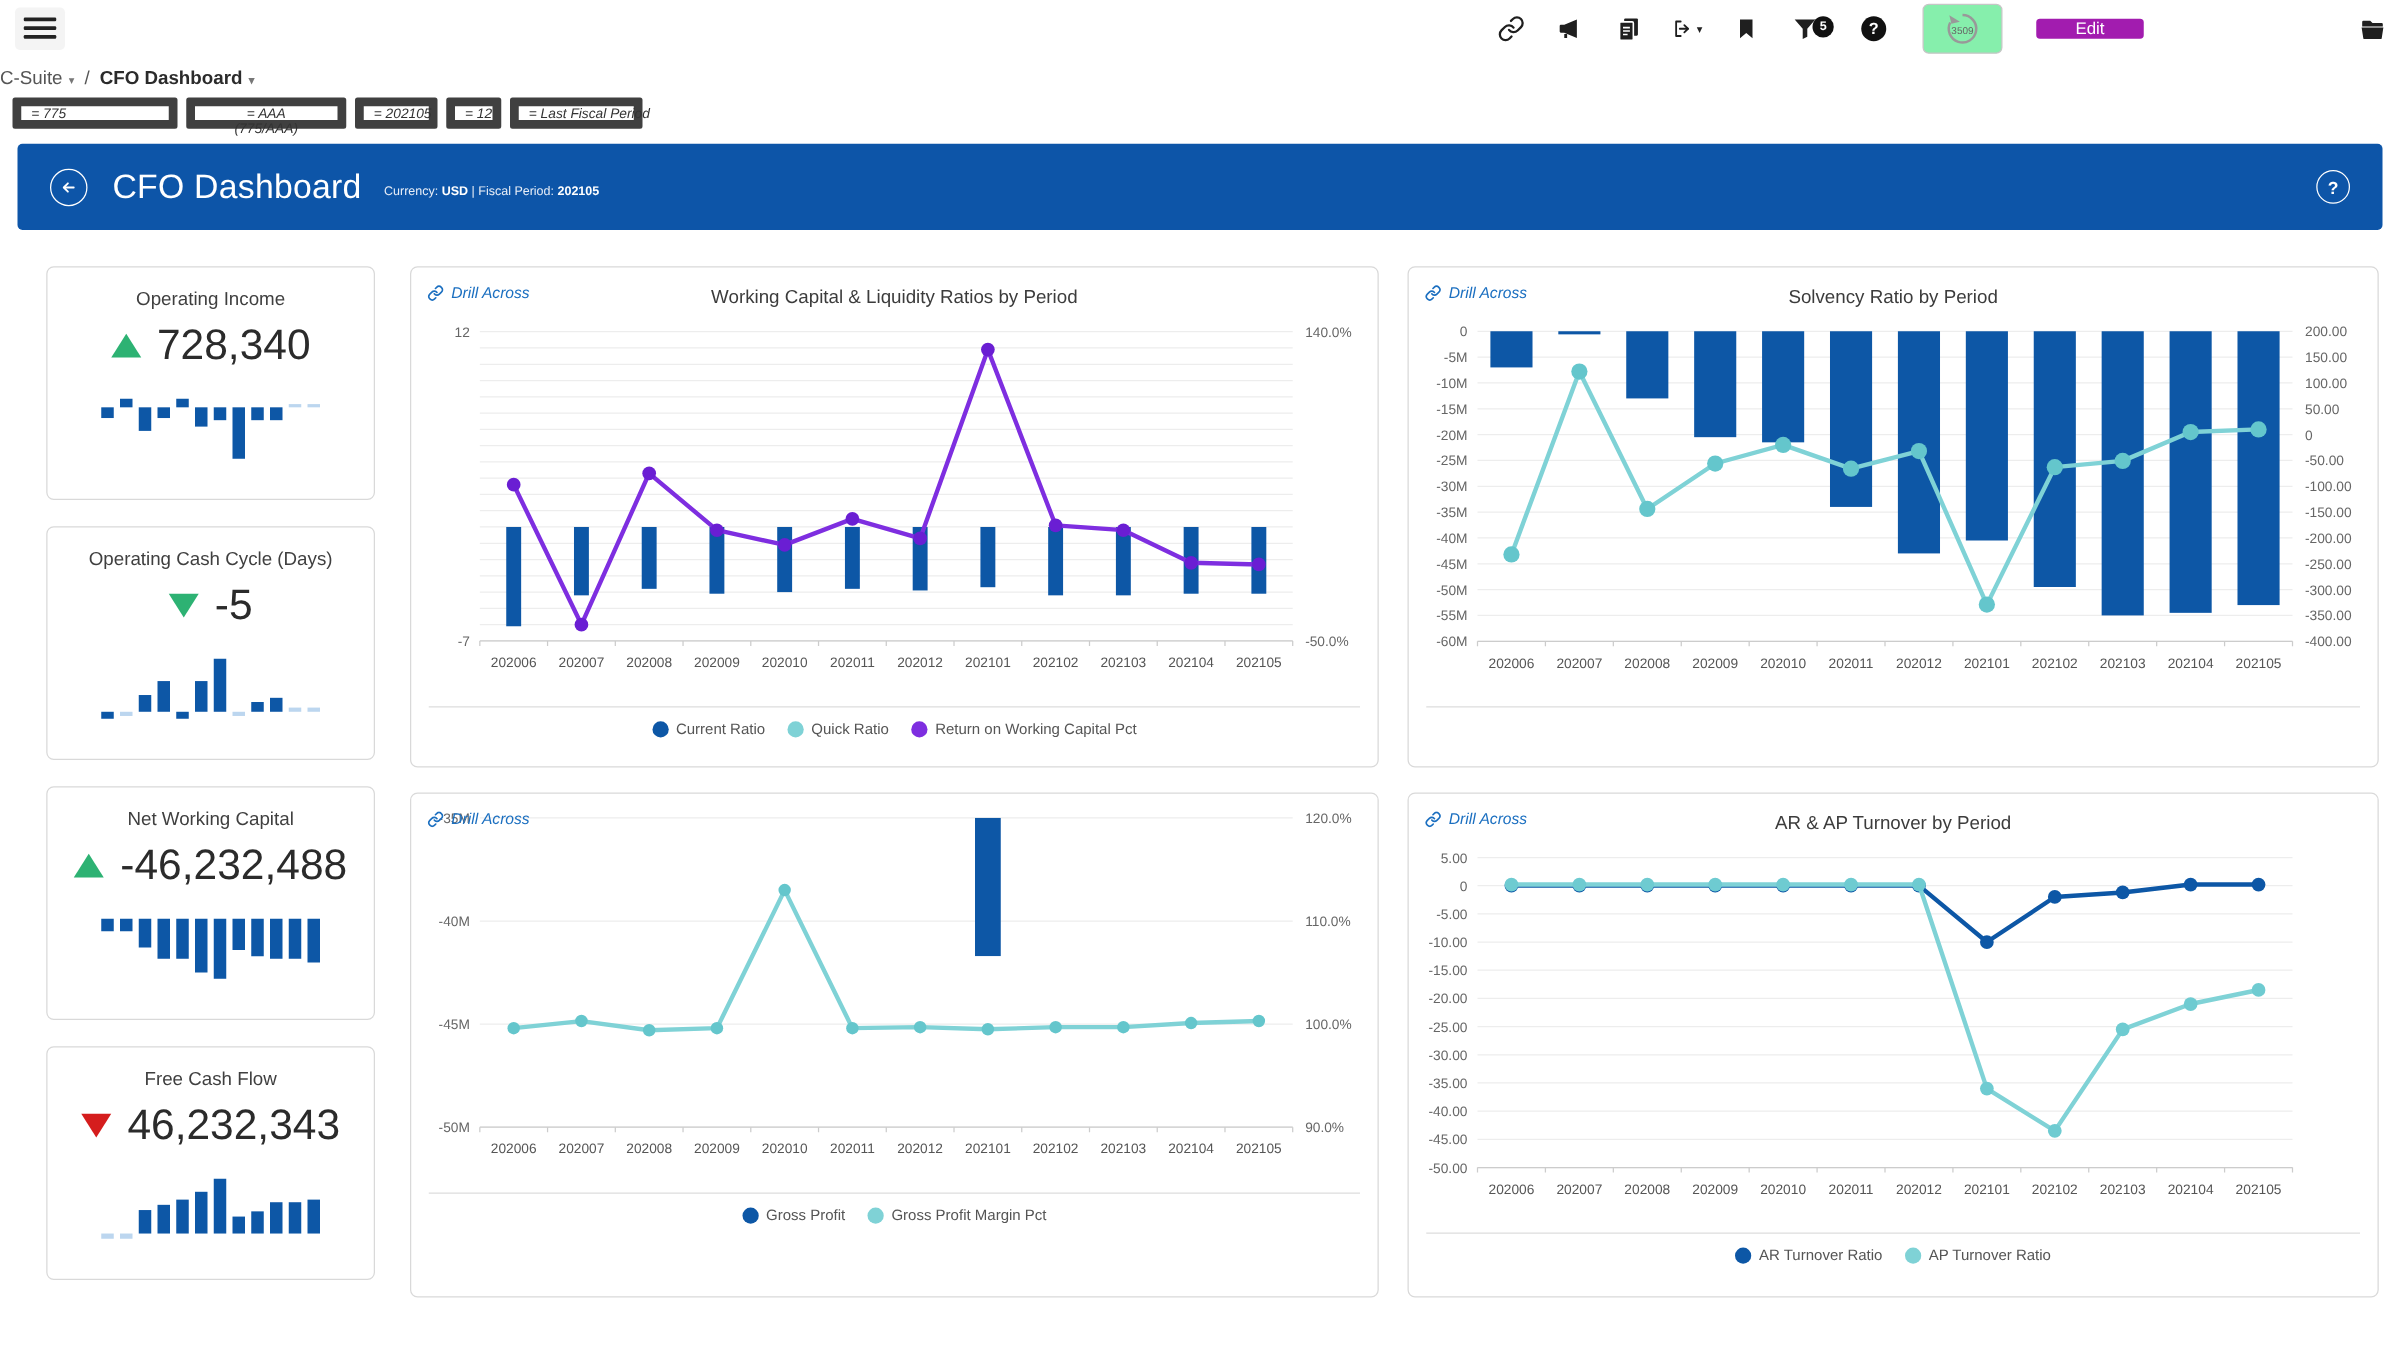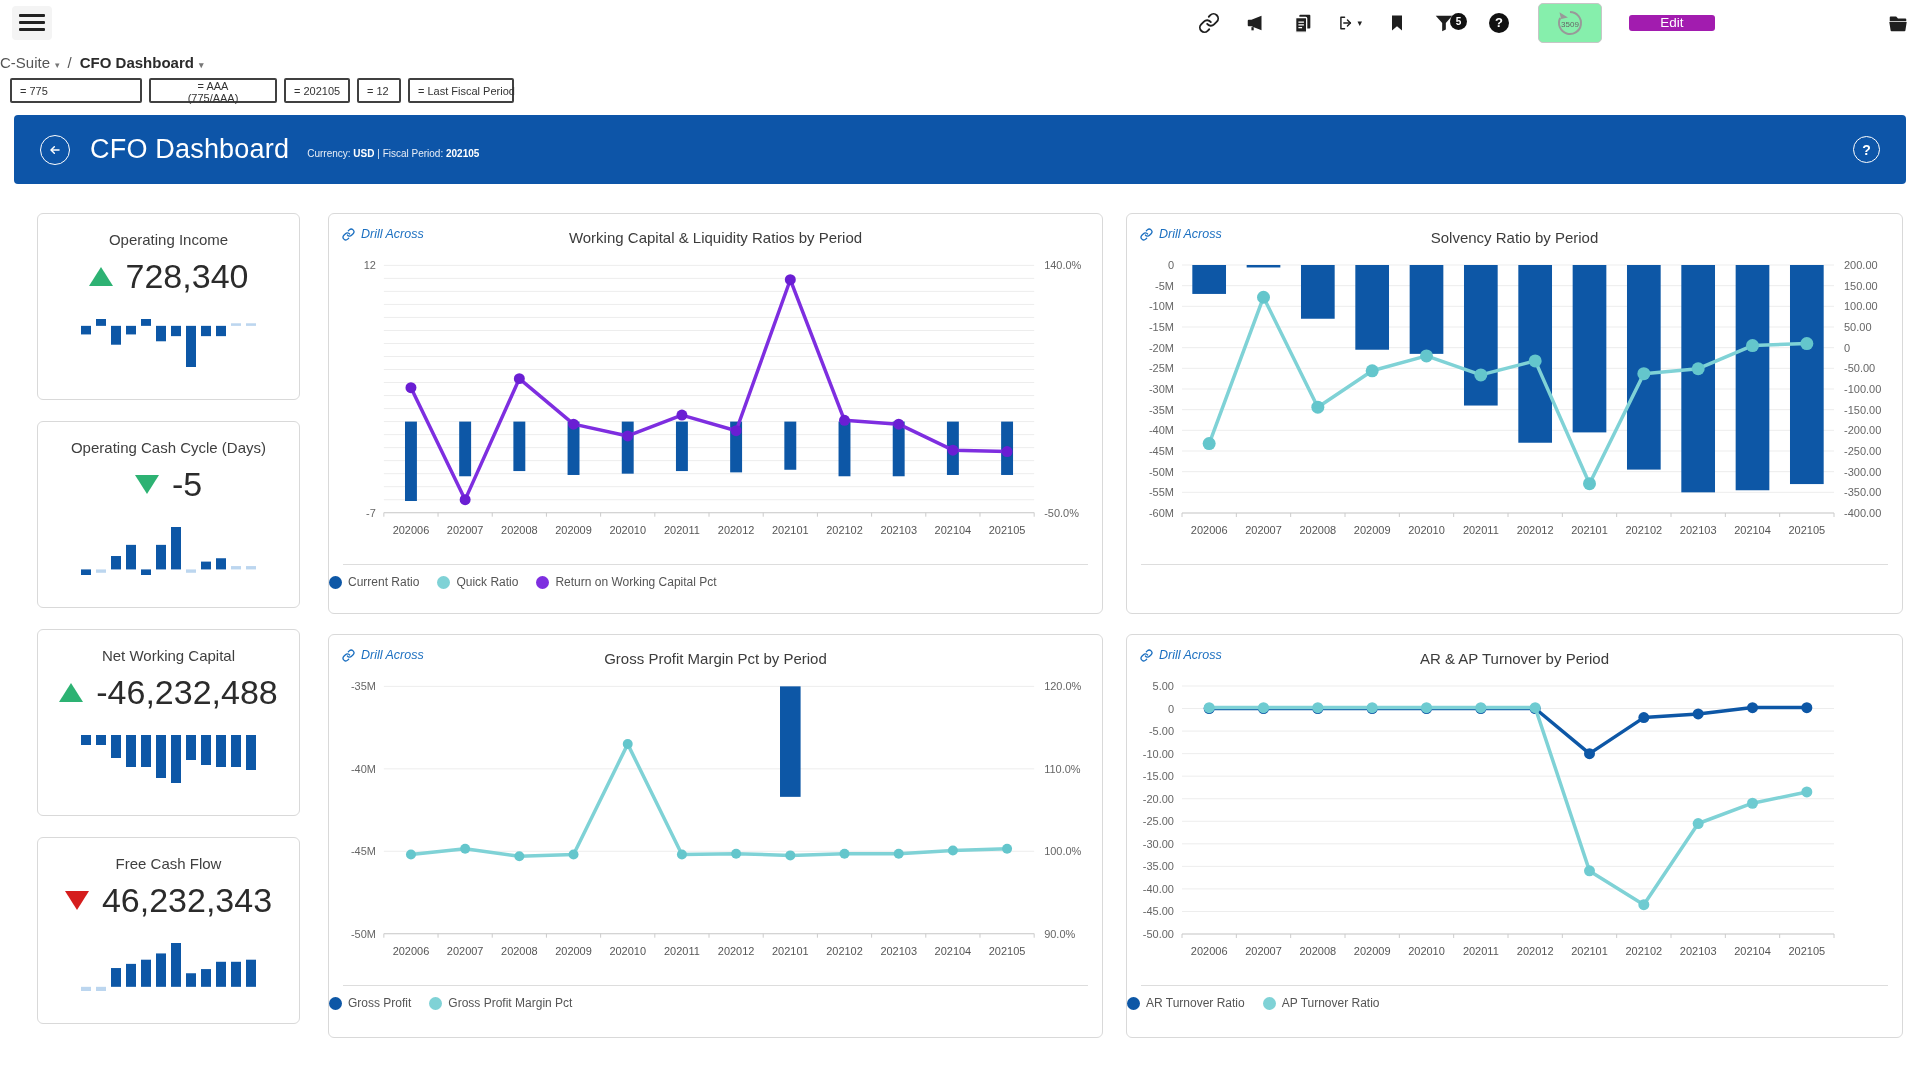--- a/index.html
+++ b/index.html
@@ -26,22 +26,22 @@
     font-size:13.5px; font-family:inherit; cursor:pointer; margin-left:4px; }
   .folder-wrap { margin-left:148px; }
 
   
   .crumb-row { display:flex; align-items:center; gap:8px; padding:9px 0 3px 0; font-size:15px; }
   .crumb { color:#555; cursor:pointer; }
   .crumb.current { color:#2b2b2b; font-weight:bold; }
   .crumb .dd { font-size:9px; color:#777; margin-left:5px; }
   .crumb-sep { color:#555; }
   .chips-row { display:flex; align-items:center; gap:7px; padding:4px 0 0 10px; }
-  .chip { height:25px; border:2px solid #404040; border-radius:2px; font-size:11px; color:#333;
-    display:flex; align-items:center; padding:0 8px; background:#fff; cursor:pointer; white-space:nowrap; }
+  .chip { height:25px; border:7px solid #404040; border-radius:2px; font-size:11px; color:#333;
+    display:flex; align-items:center; padding:0 8px; background:#fff; cursor:pointer; white-space:nowrap;font-style:italic; }
   .chip.w1 { width:132px; }
   .chip.w2 { width:128px; justify-content:space-between;flex-direction:column; }
   .chip.w3 { width:66px; }
   .chip.w4 { width:44px; }
   .chip.w5 { width:106px; }
 
   
   .blue-header { margin:12px 14px 0; height:69px; background:#0d55a8; border-radius:4px;
     display:flex; align-items:center; padding:0 26px; color:#fff; }
   .back-btn { width:30px; height:30px; border:1.6px solid #fff; border-radius:50%; display:flex;
@@ -63,21 +63,21 @@
   .kpi-value { font-size:34px; color:#2b2b2b; }
   .spark { margin-top:13px; }
 
   .charts-grid { display:grid; grid-template-columns:775px 777px; grid-template-rows:401px 404px; gap:20px 23px; }
   .chart-card { position:relative; }
   .drill { position:absolute; top:13px; left:13px; display:flex; align-items:center; gap:6px;
     color:#1b6fc0; font-size:12.5px; font-style:italic; cursor:pointer; }
   .chart-title { text-align:center; margin-top:15px; font-size:15px; color:#3c3c3c; }
   .plot { margin-top:9px; }
   .legend-divider { border-top:1px solid #ddd; margin:3px 14px 0; }
-  .legend { display:flex; align-items:center; gap:18px; margin-top:10px; font-size:12px; color:#555; }
+  .legend { display:flex; justify-content:center; align-items:center; gap:18px; margin-top:10px; font-size:12px; color:#555; }
   .legend-item { display:flex; align-items:center; gap:6px; cursor:pointer; }
   .dot { width:13px; height:13px; border-radius:50%; display:inline-block; }
   svg text.tick { font:11px "Liberation Sans", sans-serif; fill:#666; }
   svg text.cat  { font:11px "Liberation Sans", sans-serif; fill:#555; }
 </style>
 </head>
 <body>
 
 <div class="topbar">
   <div class="hamburger">
@@ -490,21 +490,20 @@
     </div>
 
     <div class="card chart-card">
       <div class="drill">
         <svg width="13" height="13" viewBox="0 0 24 24" fill="none" stroke="#1b6fc0" stroke-width="2.4" stroke-linecap="round">
           <path d="M10 13a5 5 0 0 0 7.54.54l3-3a5 5 0 0 0-7.07-7.07l-1.72 1.71"></path>
           <path d="M14 11a5 5 0 0 0-7.54-.54l-3 3a5 5 0 0 0 7.07 7.07l1.71-1.71"></path>
           </svg>
         <span>Drill Across</span>
       </div>
-      <div class="chart-title">Gross Profit Margin Pct by Period</div>
       <div class="plot"><svg viewBox="0 0 775 302" width="100%" height="302">
             <line x1="55" y1="10" x2="707" y2="10" stroke="#ededed"></line>
             <line x1="55" y1="92.66666666666666" x2="707" y2="92.66666666666666" stroke="#ededed"></line>
             <line x1="55" y1="175.33333333333331" x2="707" y2="175.33333333333331" stroke="#ededed"></line>
             <line x1="55" y1="258" x2="707" y2="258" stroke="#ededed"></line>
             <line x1="55" y1="258" x2="707" y2="258" stroke="#cccccc"></line>
             <line x1="55" y1="258" x2="55" y2="262" stroke="#cccccc"></line>
             <line x1="109.33333333333334" y1="258" x2="109.33333333333334" y2="262" stroke="#cccccc"></line>
             <line x1="163.66666666666669" y1="258" x2="163.66666666666669" y2="262" stroke="#cccccc"></line>
             <line x1="218" y1="258" x2="218" y2="262" stroke="#cccccc"></line>

